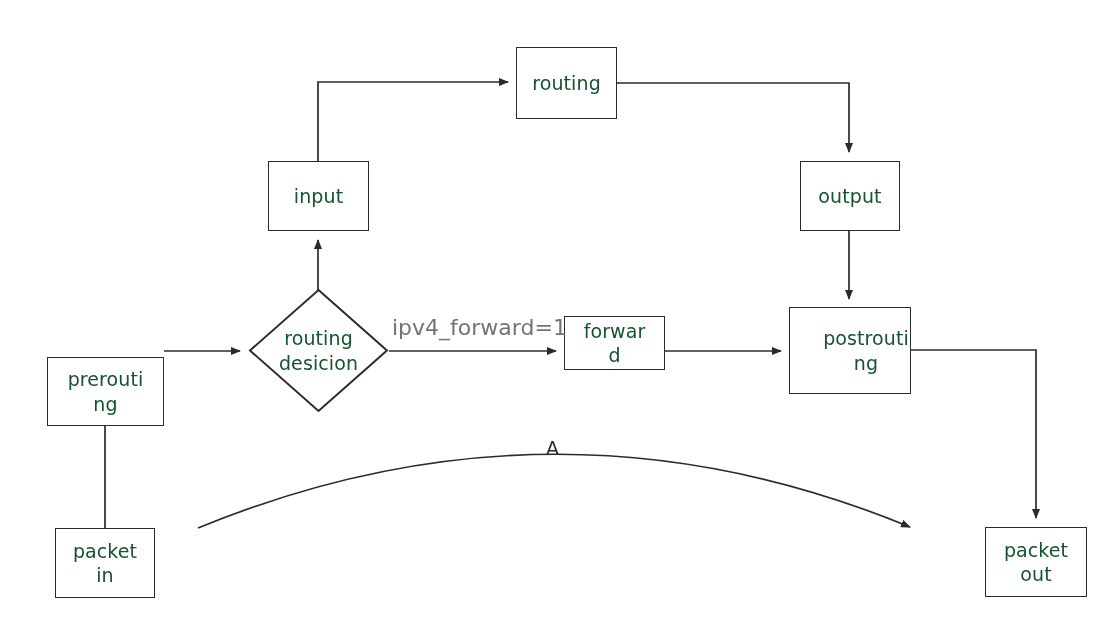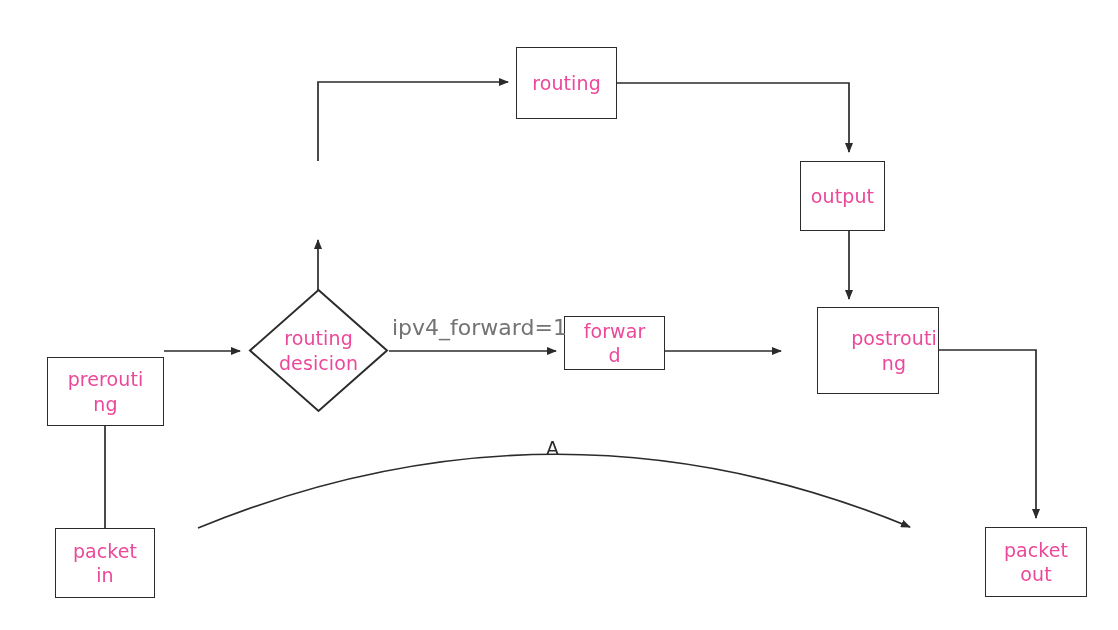--- a/index.html
+++ b/index.html
@@ -28,21 +28,21 @@
     height: 630px;
   }
   .node {
     position: absolute;
     box-sizing: border-box;
     display: flex;
     align-items: center;
     justify-content: center;
     text-align: center;
     background: #ffffff;
-    color: #ec4899;
+    color: #14532d;
     line-height: 1.28;
     letter-spacing: 0.1px;
   }
   .node.box {
     border: 1.7px solid #2b2b2b;
     font-size: 19px;
   }
   .node-label {
     display: block;
     white-space: pre-line;
@@ -109,22 +109,25 @@
 
     <path d="M911,350 L1036,350 L1036,518" fill="none" stroke="#2b2b2b" stroke-width="1.7" marker-end="url(#arrowhead)"></path>
 
     <path d="M198,528 Q556,381 910,527" fill="none" stroke="#2b2b2b" stroke-width="1.7" marker-end="url(#arrowhead)"></path>
   </svg>
 
   <div class="node box" style="left:516px; top:47px; width:101px; height:72px;">
     <span class="node-label">routing</span>
   </div>
 
+  <div class="node box" style="left:268px; top:161px; width:101px; height:70px;">
+    <span class="node-label">input</span>
+  </div>
 
-  <div class="node box" style="left:800px; top:161px; width:85px; height:70px;">
+  <div class="node box" style="left:800px; top:161px; width:100px; height:70px;">
     <span class="node-label">output</span>
   </div>
 
   <div class="node box" style="left:47px; top:317px; width:117px; height:69px;margin-top:40px;">
     <span class="node-label">prerouti
 ng</span>
   </div>
 
   <div class="node diamond-wrap" style="left:248px; top:288px; width:141px; height:125px;">
     <svg class="diamond-shape" viewBox="0 0 141 125" preserveAspectRatio="none" xmlns="http://www.w3.org/2000/svg">
@@ -132,21 +135,21 @@
     </svg>
     <span class="diamond-text">routing
 desicion</span>
   </div>
 
   <div class="node box" style="left:564px; top:316px; width:101px; height:54px;">
     <span class="node-label">forwar
 d</span>
   </div>
 
-  <div class="node box" style="left:817px; top:307px; width:122px; height:87px;padding-left:32px;">
+  <div class="node box" style="left:789px; top:307px; width:122px; height:87px;padding-left:32px;">
     <span class="node-label">postrouti
 ng</span>
   </div>
 
   <div class="node box" style="left:55px; top:528px; width:100px; height:70px;">
     <span class="node-label">packet
 in</span>
   </div>
 
   <div class="node box" style="left:985px; top:527px; width:102px; height:70px;">

